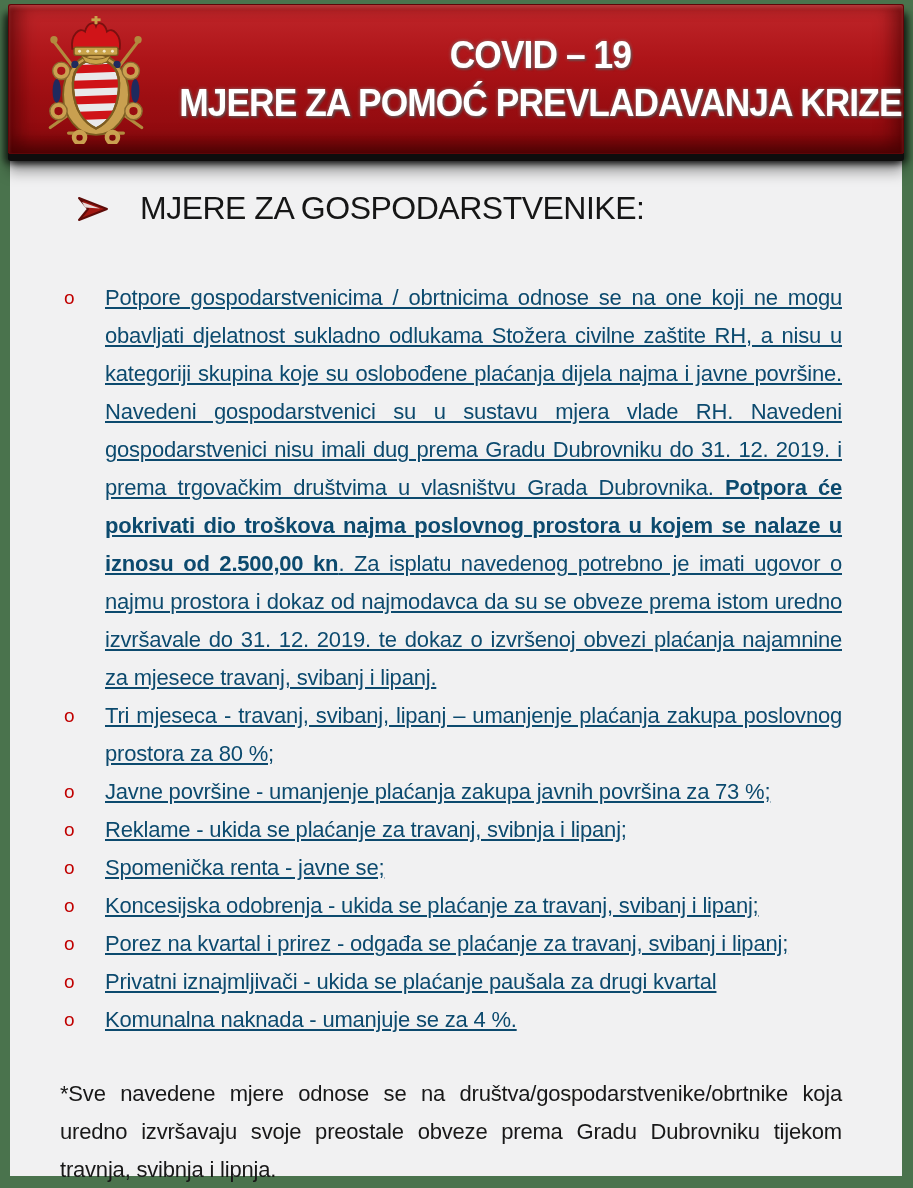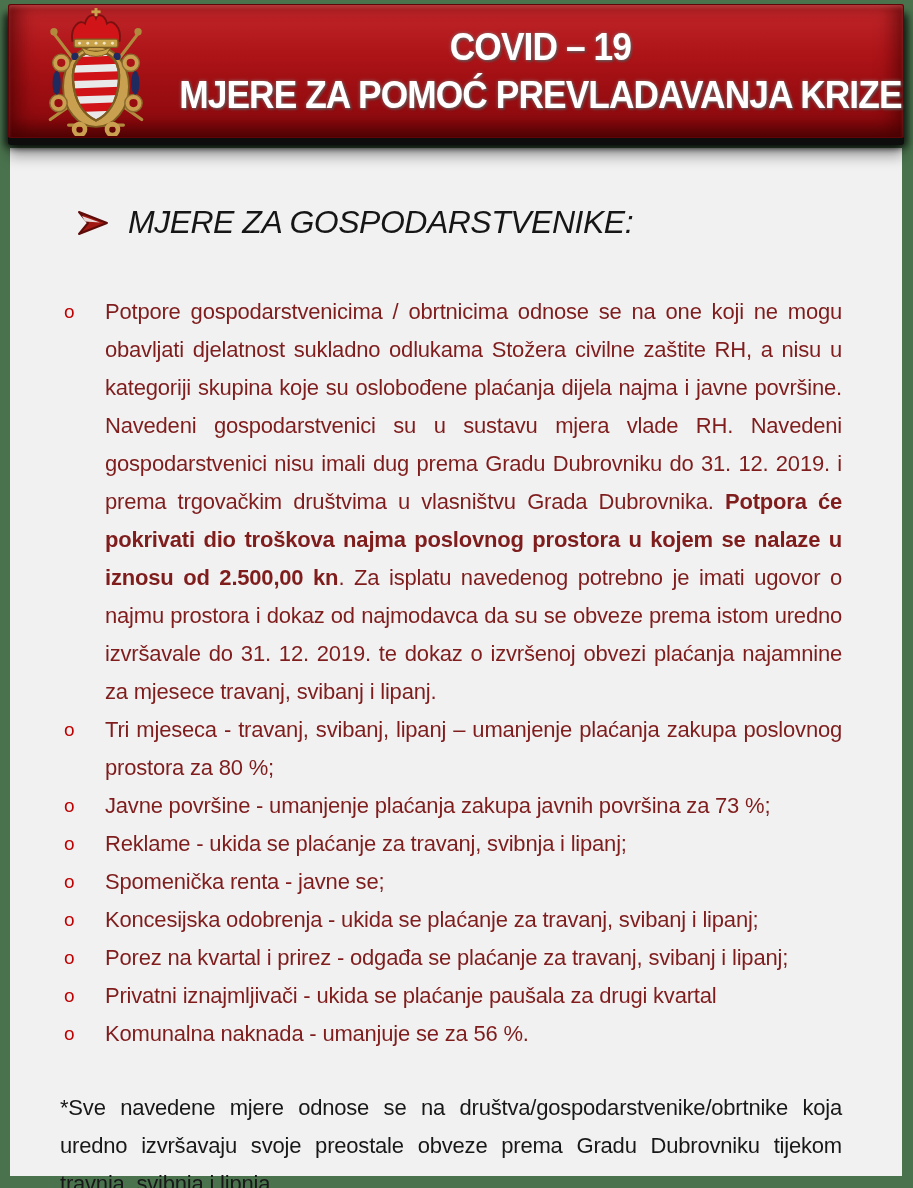--- a/index.html
+++ b/index.html
@@ -16,21 +16,21 @@
     position:absolute;
     left:10px; right:11px; top:148px; bottom:12px;
     background:#f1f1f2;
     padding:42px 60px 0 50px;
     z-index:1;
   }
 
   
   .banner {
     position:absolute;
-    left:8px; right:9px; top:4px; height:134px;
+    left:8px; right:9px; top:4px; height:150px;
     background:linear-gradient(180deg,#c1272b 0%, #ad1418 38%, #9d0e12 62%, #8a090d 100%);
     border-radius:3px;
     display:flex; align-items:center;
     z-index:5;
     box-shadow:
       0 7px 0 0 #0e0d0d,
       -4px 9px 7px rgba(0,0,0,.65),
       4px 9px 7px rgba(0,0,0,.65),
       0 18px 14px rgba(0,0,0,.35),
       inset 0 0 0 1px #5e0608,
@@ -59,24 +59,22 @@
     transform:scaleX(.93);
     transform-origin:50% 50%;
     white-space:nowrap;
     text-shadow:0 0 4px rgba(130,130,130,.9), 2px 2px 2px rgba(70,70,70,.6);
   }
 
   
   .heading {
     display:flex;
     align-items:center;
-    gap:18px;
+    gap:30px;
     padding-left:16px;
-    margin-top:14px;
-    font-style:italic;
   }
   .heading-arrow { width:34px; height:28px; flex:0 0 auto; }
   .heading-text {
     font-size:32px;
     letter-spacing:-.5px;
     color:#161616;
   }
 
   
   .measures {
@@ -90,22 +88,23 @@
   .marker {
     color:#c00000;
     font-size:19px;
     line-height:38px;
     padding-left:4px;
   }
   .item-text {
     font-size:22px;
     line-height:38px;
     letter-spacing:-.2px;
-    color:#7f1d1d;
+    color:#0c4a6e;
     text-align:justify;
+    text-decoration:underline;
   }
   .item-text b { font-weight:bold; }
 
   
   .note {
     margin-top:36px;
     font-size:22px;
     line-height:38px;
     letter-spacing:-.2px;
     color:#181818;
@@ -153,21 +152,21 @@
     <li>
       <span class="marker">o</span>
       <p class="item-text">Porez na kvartal i prirez - odgađa se plaćanje za travanj, svibanj i lipanj;</p>
     </li>
     <li>
       <span class="marker">o</span>
       <p class="item-text">Privatni iznajmljivači -  ukida se plaćanje paušala za drugi kvartal</p>
     </li>
     <li>
       <span class="marker">o</span>
-      <p class="item-text">Komunalna naknada - umanjuje se za 56 %.</p>
+      <p class="item-text">Komunalna naknada - umanjuje se za 4 %.</p>
     </li>
   </ul>
 
   <p class="note">*Sve navedene mjere odnose se na društva/gospodarstvenike/obrtnike koja uredno izvršavaju svoje preostale obveze prema Gradu Dubrovniku tijekom travnja, svibnja i lipnja.</p>
 
 </div>
 
 <div class="banner">
 
   <svg class="banner-logo" viewBox="0 0 120 140" aria-hidden="true">

